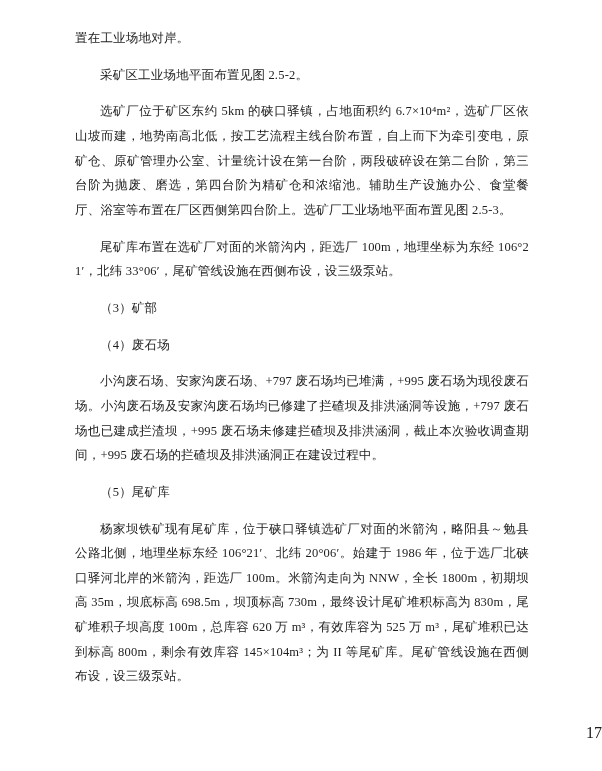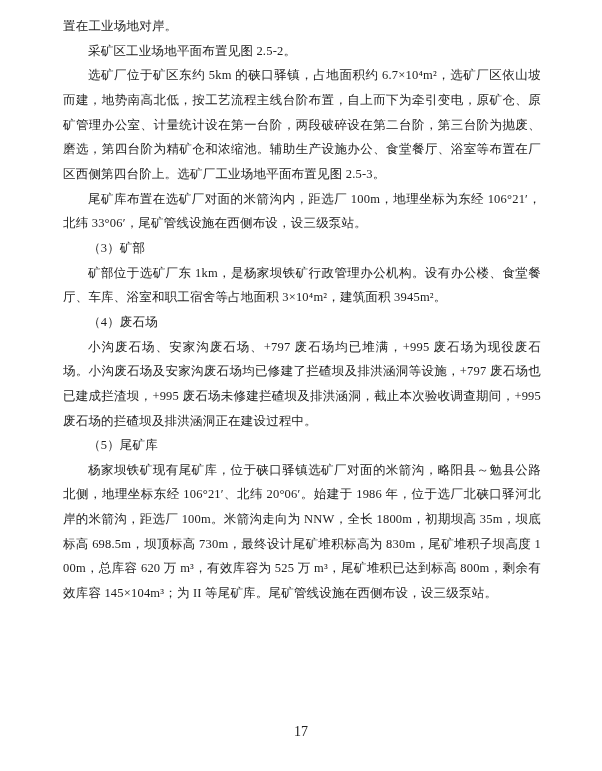--- a/index.html
+++ b/index.html
@@ -21,48 +21,47 @@
     left: 63px;
     top: 14px;
     width: 478px;
     font-size: 12.5px;
     line-height: 24.65px;
     text-align: justify;
     text-justify: inter-ideograph;
     letter-spacing: 0.2px;
   }
   .content p {
-    margin: 0;
+    margin: 12px;
     padding: 0;
     text-indent: 2em;
     word-break: break-all;
   }
   .content p.no-indent {
     text-indent: 0;
   }
   .page-number {
     position: absolute;
     left: 0;
     right: 0;
     top: 724px;
-    text-align: center;
-    font-size: 14px;
+    text-align: right;
+    font-size: 16px;
     color: #1c1c1c;
   }
 </style>
 </head>
 <body>
 
 <div class="page">
   <div class="content">
     <p class="no-indent">置在工业场地对岸。</p>
     <p>采矿区工业场地平面布置见图 2.5-2。</p>
     <p>选矿厂位于矿区东约 5km 的硖口驿镇，占地面积约 6.7×10⁴m²，选矿厂区依山坡而建，地势南高北低，按工艺流程主线台阶布置，自上而下为牵引变电，原矿仓、原矿管理办公室、计量统计设在第一台阶，两段破碎设在第二台阶，第三台阶为抛废、磨选，第四台阶为精矿仓和浓缩池。辅助生产设施办公、食堂餐厅、浴室等布置在厂区西侧第四台阶上。选矿厂工业场地平面布置见图 2.5-3。</p>
     <p>尾矿库布置在选矿厂对面的米箭沟内，距选厂 100m，地理坐标为东经 106°21′，北纬 33°06′，尾矿管线设施在西侧布设，设三级泵站。</p>
     <p>（3）矿部</p>
-    <p>矿部位于选矿厂东 1km，是杨家坝铁矿行政管理办公机构。设有办公楼、食堂餐厅、车库、浴室和职工宿舍等占地面积 3×10⁴m²，建筑面积 3945m²。</p>
     <p>（4）废石场</p>
     <p>小沟废石场、安家沟废石场、+797 废石场均已堆满，+995 废石场为现役废石场。小沟废石场及安家沟废石场均已修建了拦碴坝及排洪涵洞等设施，+797 废石场也已建成拦渣坝，+995 废石场未修建拦碴坝及排洪涵洞，截止本次验收调查期间，+995 废石场的拦碴坝及排洪涵洞正在建设过程中。</p>
     <p>（5）尾矿库</p>
     <p>杨家坝铁矿现有尾矿库，位于硖口驿镇选矿厂对面的米箭沟，略阳县～勉县公路北侧，地理坐标东经 106°21′、北纬 20°06′。始建于 1986 年，位于选厂北硖口驿河北岸的米箭沟，距选厂 100m。米箭沟走向为 NNW，全长 1800m，初期坝高 35m，坝底标高 698.5m，坝顶标高 730m，最终设计尾矿堆积标高为 830m，尾矿堆积子坝高度 100m，总库容 620 万 m³，有效库容为 525 万 m³，尾矿堆积已达到标高 800m，剩余有效库容 145×104m³；为 II 等尾矿库。尾矿管线设施在西侧布设，设三级泵站。</p>
   </div>
   <div class="page-number">17</div>
 </div>
 
 </body></html>

